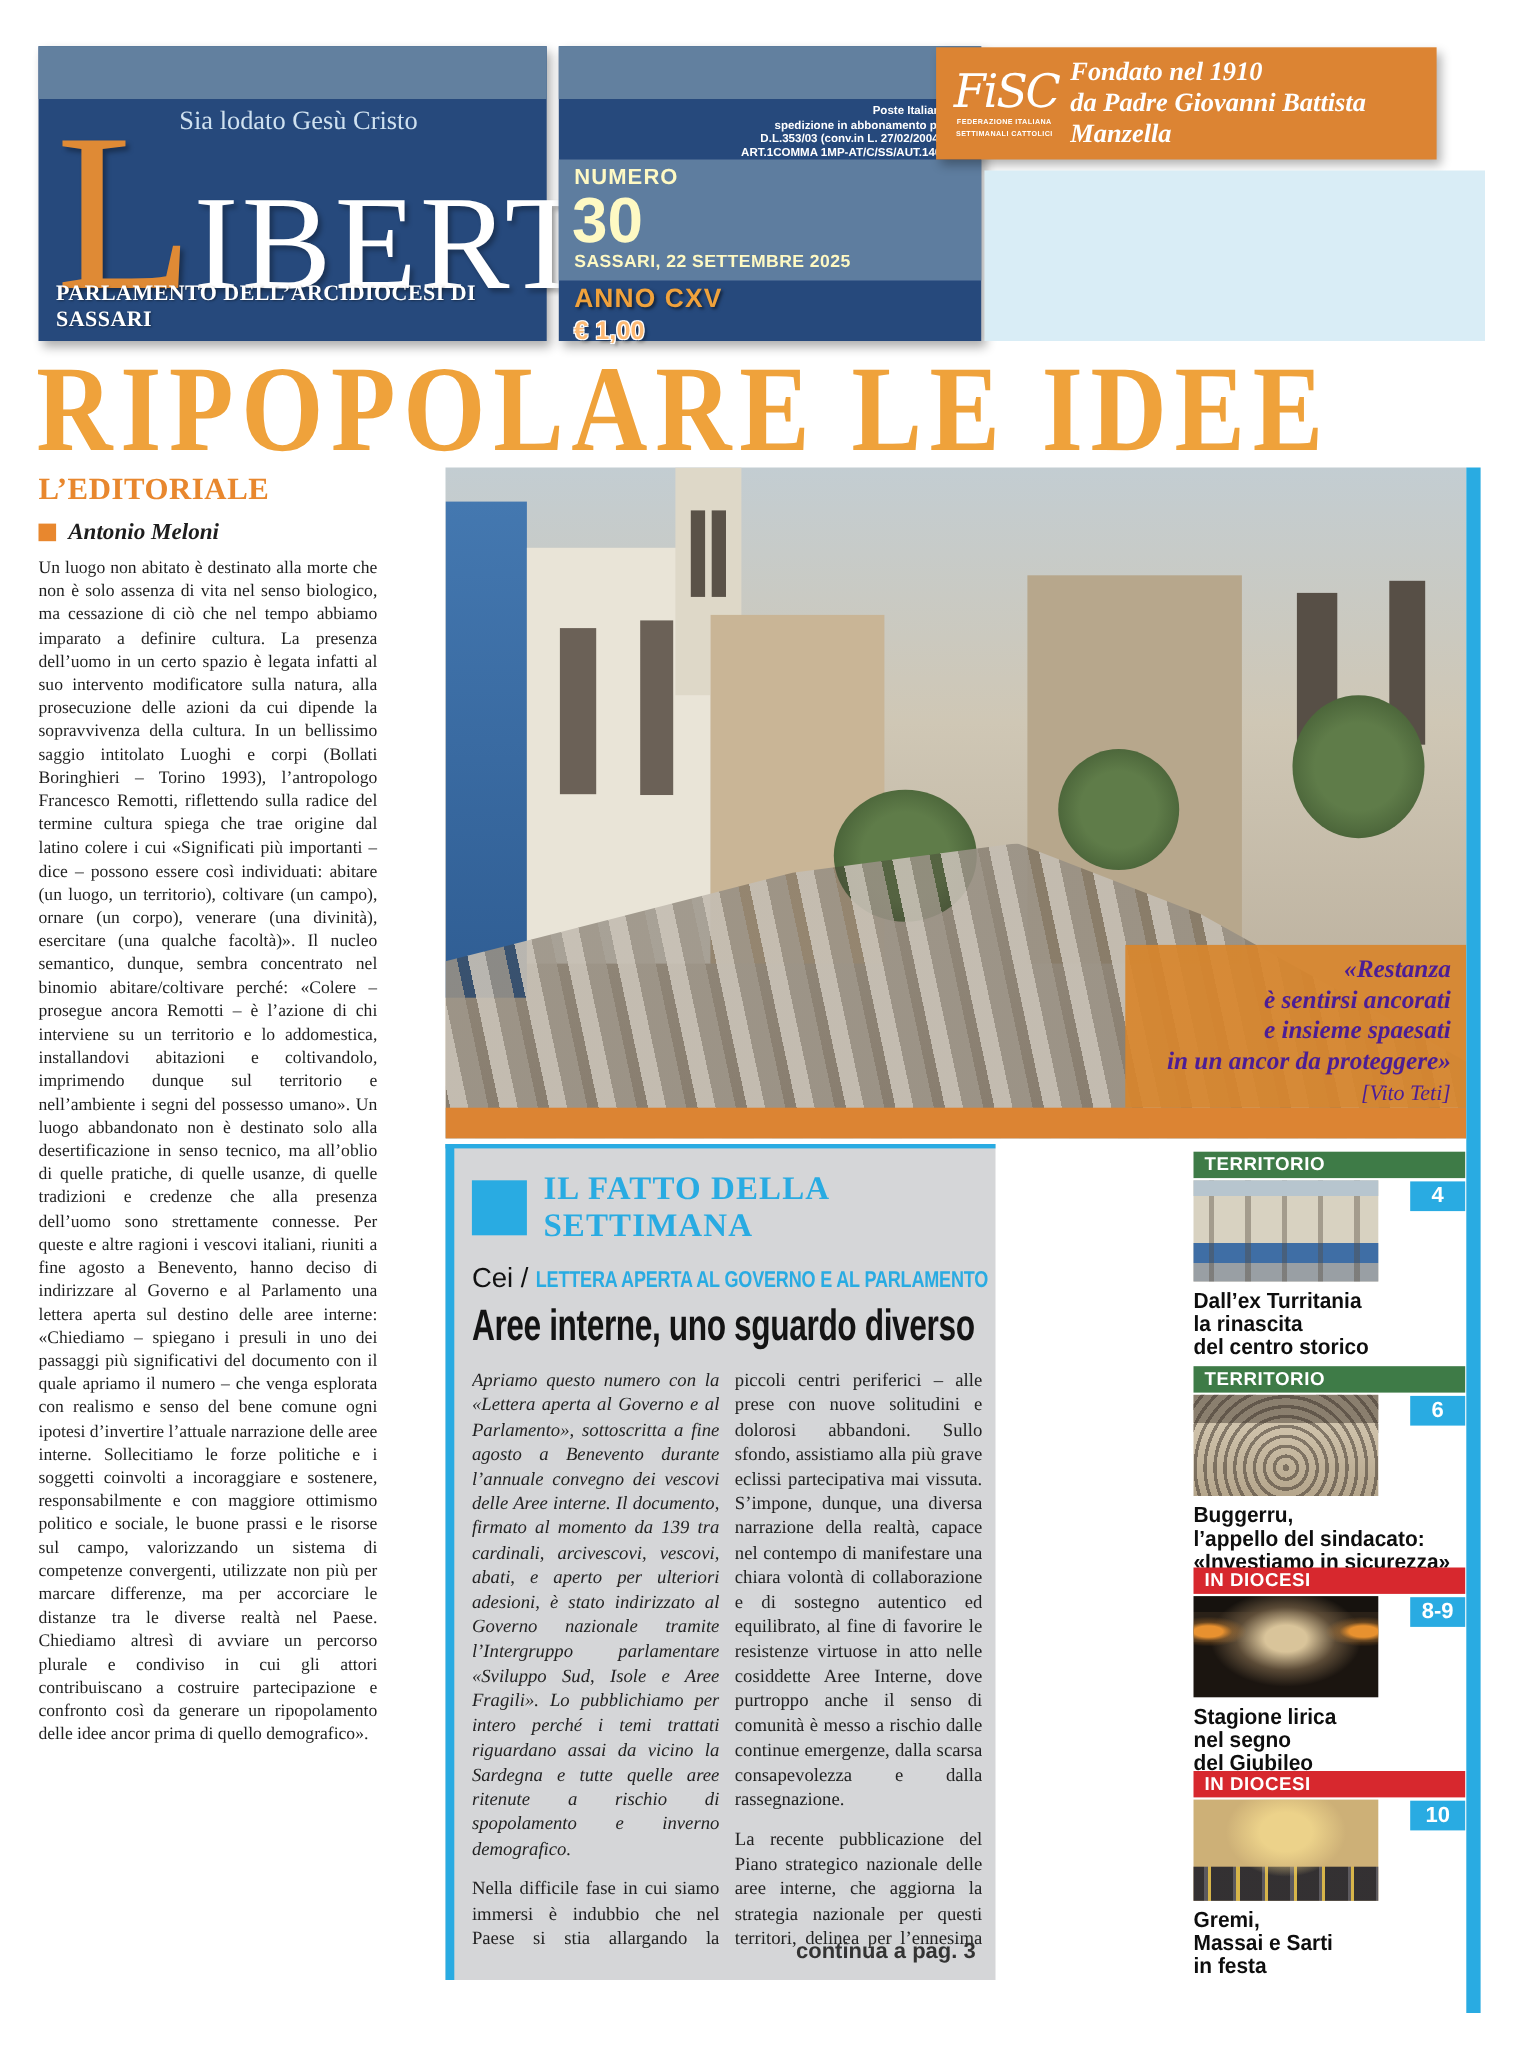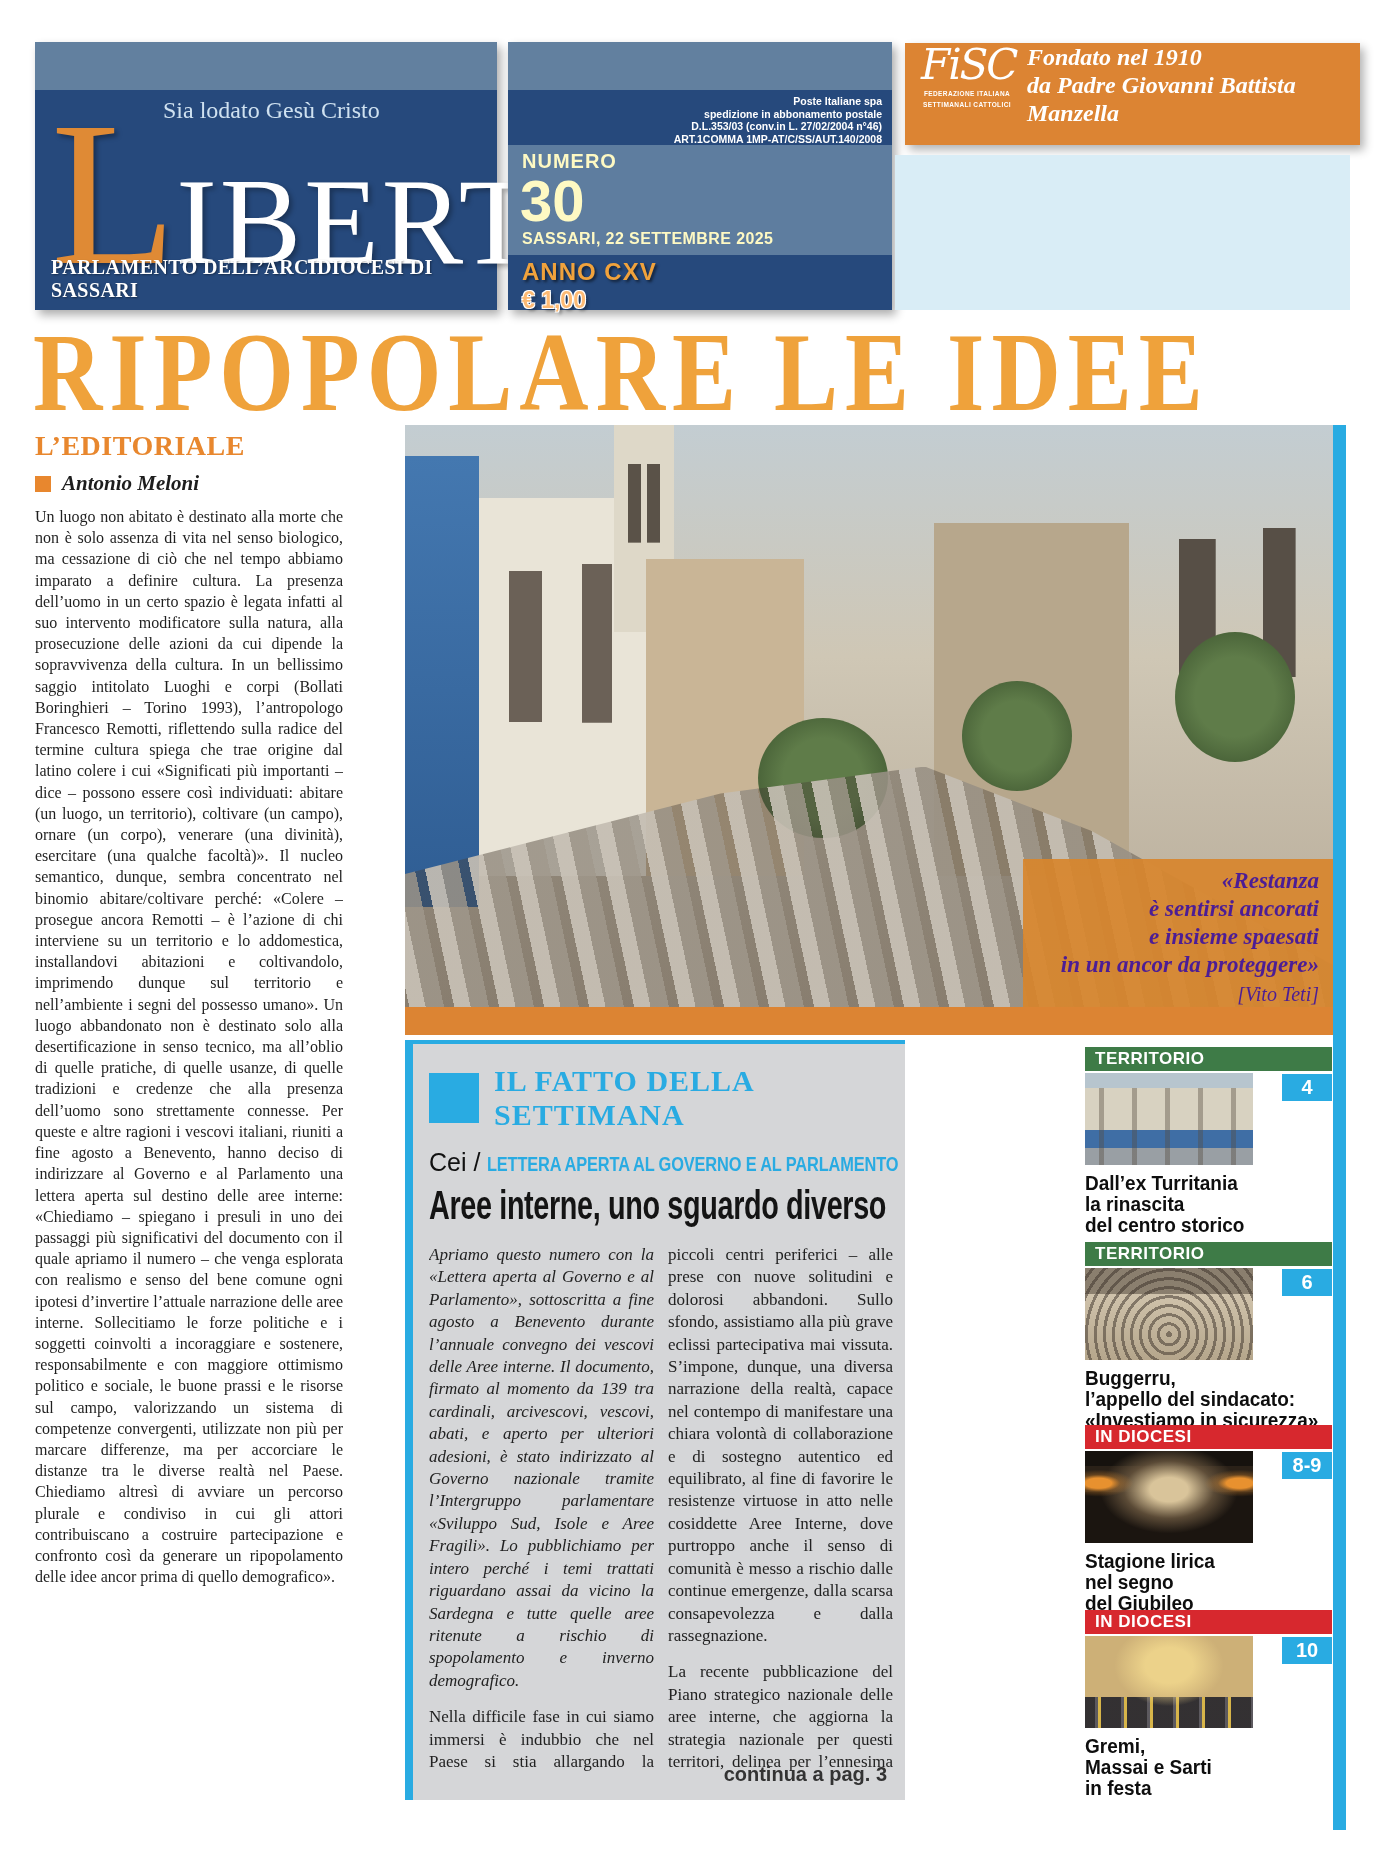--- a/index.html
+++ b/index.html
@@ -28,22 +28,22 @@
            font-family:"Liberation Sans",sans-serif;}
   .numero-label{font-weight:700;font-size:20px;letter-spacing:1px;padding:5px 0 0 14px;}
   .numero-num{font-weight:700;font-size:58px;line-height:56px;padding-left:12px;}
   .issue-date{font-weight:700;font-size:16px;letter-spacing:.4px;padding-left:14px;margin-top:1px;}
   .num-bottom{position:absolute;top:213px;left:0;width:100%;height:55px;font-family:"Liberation Sans",sans-serif;}
   .anno{font-weight:700;font-size:24px;letter-spacing:1px;color:#F0A23C;padding:3px 0 0 14px;
         text-shadow:2px 2px 3px rgba(0,0,0,.55);}
   .price{font-weight:700;font-size:23px;color:#fdba74;padding:1px 0 0 14px;
          text-shadow:-1px -1px 0 #fff,1px -1px 0 #fff,-1px 1px 0 #fff,1px 1px 0 #fff,3px 3px 3px rgba(0,0,0,.35);}
 
-  .fisc-box{position:absolute;left:905px;top:43px;width:455px;height:102px;background:#DC8433;
-            box-shadow:4px 5px 9px rgba(0,0,0,.3);display:flex;align-items:flex-start;}
+  .fisc-box{position:absolute;left:851px;top:43px;width:455px;height:102px;background:#DC8433;
+            box-shadow:4px 5px 9px rgba(0,0,0,.3);display:flex;align-items:center;}
   .fisc-logo{margin-left:16px;color:#ffffff;text-align:center;width:92px;flex:none;}
   .fisc-acronym{font-family:"DejaVu Serif",serif;font-style:italic;font-size:42px;line-height:44px;letter-spacing:-2px;}
   .fisc-org{font-family:"Liberation Sans",sans-serif;font-weight:700;font-size:6.5px;letter-spacing:.4px;
             line-height:8px;margin-top:3px;}
   .fisc-motto{margin-left:14px;color:#ffffff;font-style:italic;font-weight:700;font-size:24px;line-height:28px;}
 
   .lightblue-box{position:absolute;left:895px;top:155px;width:455px;height:155px;background:#D9EDF6;}
 
   
   .main-headline{position:absolute;left:33px;top:326px;width:1330px;color:#EFA23B;

